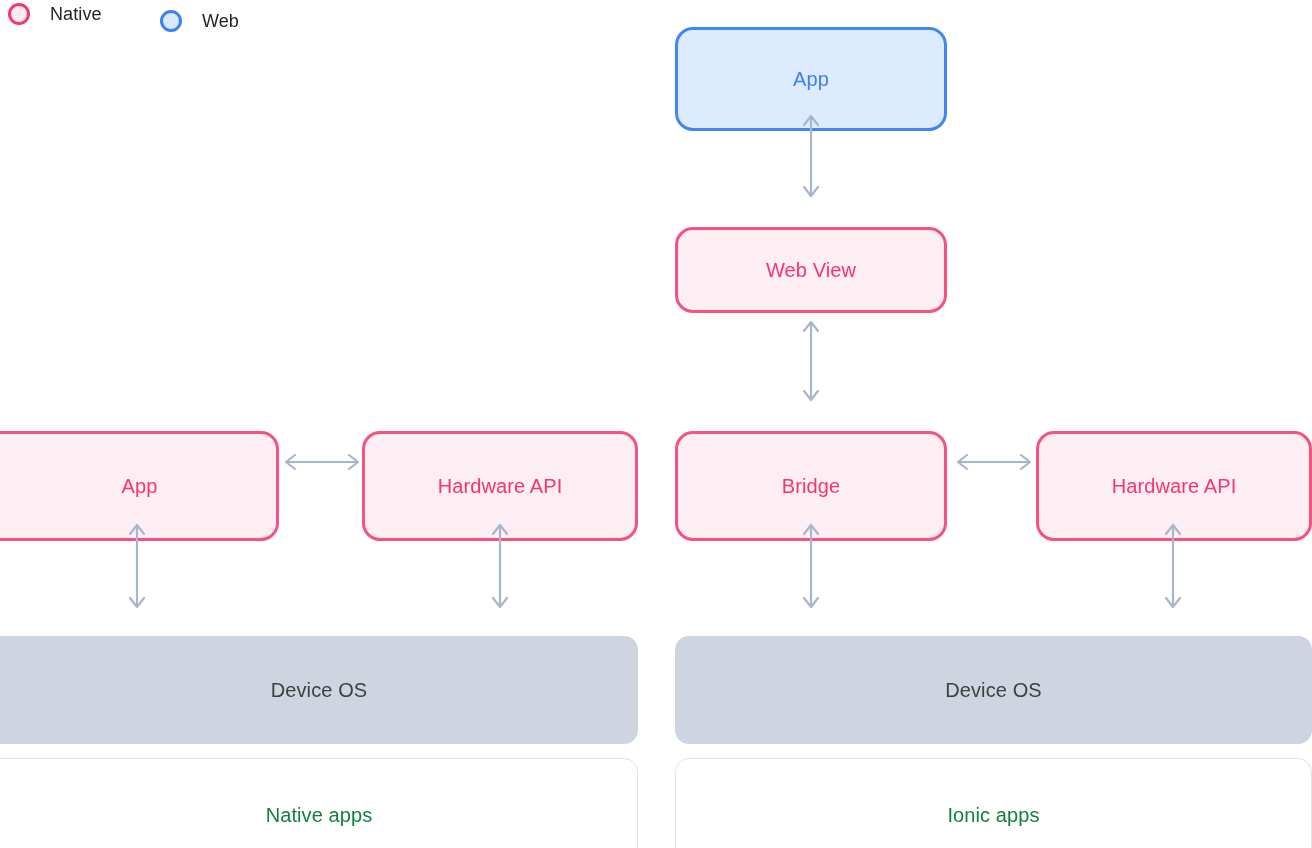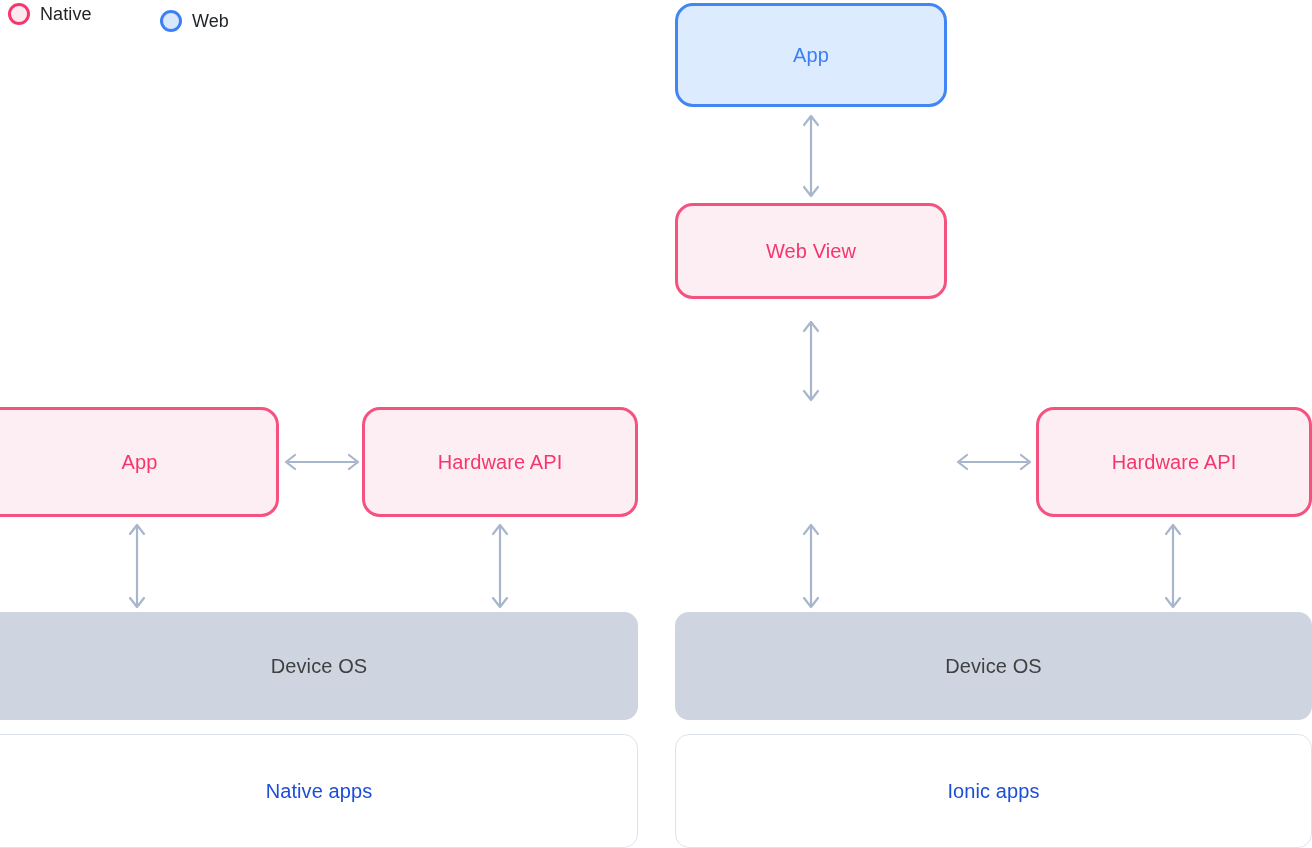--- a/index.html
+++ b/index.html
@@ -17,21 +17,21 @@
     height: 848px;
     overflow: hidden;
     background: #ffffff;
   }
 
   
   .legend-item {
     position: absolute;
     display: flex;
     align-items: center;
-    gap: 10px;
+    gap: 20px;
     text-align: center;
   }
   .legend-dot {
     width: 22px;
     height: 22px;
     border-radius: 50%;
     box-sizing: border-box;
   }
   .legend-dot.native {
     border: 3.5px solid #f8366e;
@@ -50,20 +50,21 @@
 
   
   .node {
     position: absolute;
     box-sizing: border-box;
     display: flex;
     align-items: center;
     justify-content: center;
     border-radius: 16px;
     text-align: center;
+    margin-top: 24px;
   }
   .node-label {
     font-size: 20px;
     line-height: 1.2;
     letter-spacing: 0.1px;
   }
 
   .node.pink {
     background: #fdeef3;
     border: 3px solid #f5527f;
@@ -83,21 +84,21 @@
     border: none;
     border-radius: 14px;
   }
   .node.os .node-label { color: #404040; }
 
   .node.outline {
     background: #ffffff;
     border: 1.5px solid #dde3ec;
     border-radius: 14px;
   }
-  .node.outline .node-label { color: #1d4ed8; }
+  .node.outline .node-label { color: #15803d; }
 
   
   .arrow {
     position: absolute;
     pointer-events: none;
   }
   .arrow svg { display: block; overflow: visible; }
 </style>
 </head>
 <body>
@@ -119,32 +120,35 @@
   </div>
 
   <div class="arrow" style="left:800px; top:110px; width:22px; height:92px;">
     <svg width="22" height="92" viewBox="0 0 22 92">
       <line x1="11" y1="8" x2="11" y2="84" stroke="#a7b6cc" stroke-width="2.2"></line>
       <polyline points="4,15 11,6 18,15" fill="none" stroke="#a7b6cc" stroke-width="2.2" stroke-linecap="round" stroke-linejoin="round"></polyline>
       <polyline points="4,77 11,86 18,77" fill="none" stroke="#a7b6cc" stroke-width="2.2" stroke-linecap="round" stroke-linejoin="round"></polyline>
     </svg>
   </div>
 
-  <div class="node pink" style="left:675px; top:203px; width:272px; height:96px;">
+  <div class="node pink" style="left:675px; top:203px; width:272px; height:86px;">
     <span class="node-label">Web View</span>
   </div>
 
   <div class="arrow" style="left:800px; top:316px; width:22px; height:90px;">
     <svg width="22" height="90" viewBox="0 0 22 90">
       <line x1="11" y1="8" x2="11" y2="82" stroke="#a7b6cc" stroke-width="2.2"></line>
       <polyline points="4,15 11,6 18,15" fill="none" stroke="#a7b6cc" stroke-width="2.2" stroke-linecap="round" stroke-linejoin="round"></polyline>
       <polyline points="4,75 11,84 18,75" fill="none" stroke="#a7b6cc" stroke-width="2.2" stroke-linecap="round" stroke-linejoin="round"></polyline>
     </svg>
   </div>
 
+  <div class="node pink" style="left:675px; top:407px; width:272px; height:110px;">
+    <span class="node-label">Bridge</span>
+  </div>
 
   <div class="arrow" style="left:953px; top:450px; width:82px; height:24px;">
     <svg width="82" height="24" viewBox="0 0 82 24">
       <line x1="7" y1="12" x2="75" y2="12" stroke="#a7b6cc" stroke-width="2.2"></line>
       <polyline points="14,5 5,12 14,19" fill="none" stroke="#a7b6cc" stroke-width="2.2" stroke-linecap="round" stroke-linejoin="round"></polyline>
       <polyline points="68,5 77,12 68,19" fill="none" stroke="#a7b6cc" stroke-width="2.2" stroke-linecap="round" stroke-linejoin="round"></polyline>
     </svg>
   </div>
 
   <div class="node pink" style="left:1036px; top:407px; width:276px; height:110px;">

